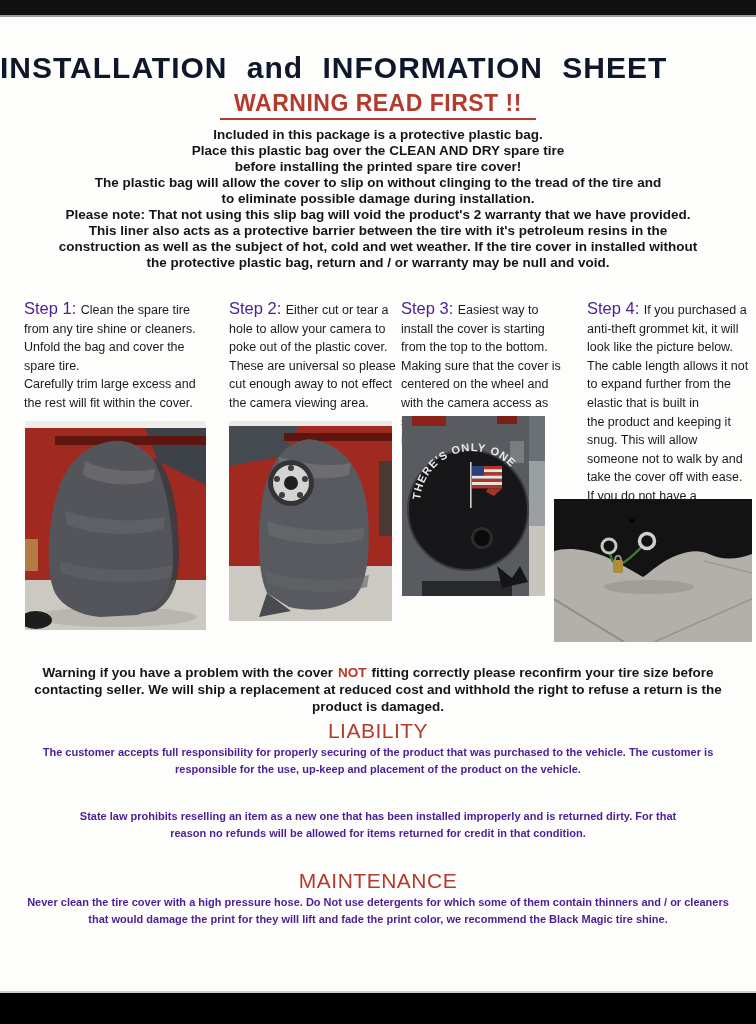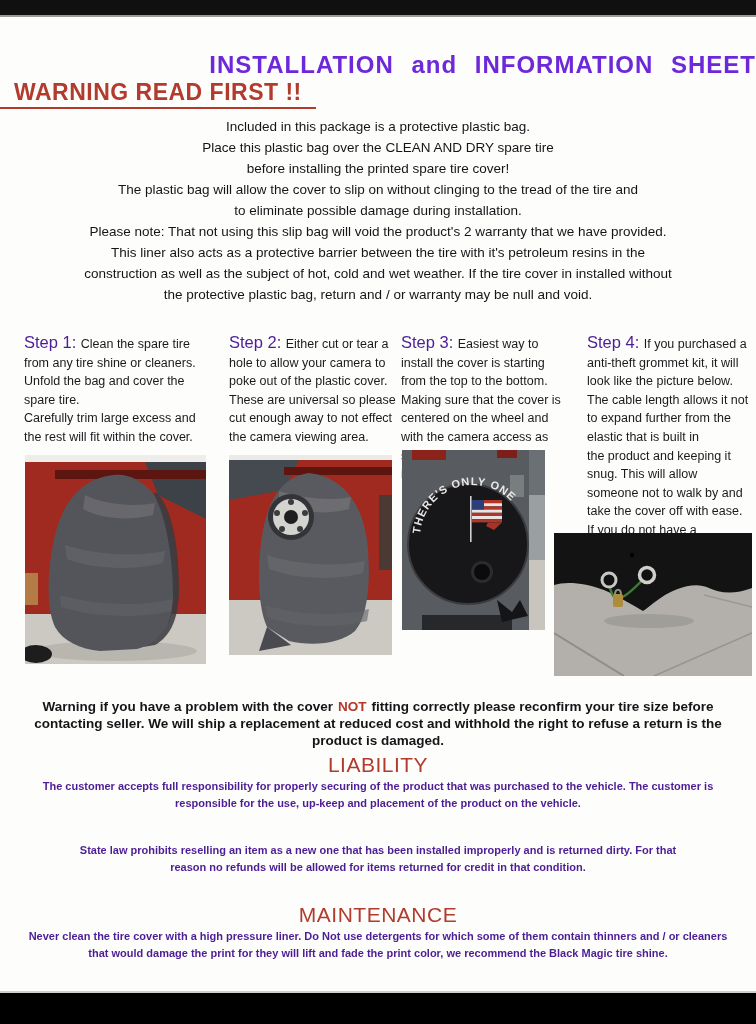--- a/index.html
+++ b/index.html
@@ -12,35 +12,35 @@
     position:relative;
   }
   .scan-bar-top{
     height:15px;background:#101010;border-bottom:2px solid #9a9a9a;
   }
   .scan-bar-bottom{
     position:absolute;left:0;bottom:0;width:756px;height:31px;
     background:#000;border-top:2px solid #cfcfcf;
   }
   .doc-title{
-    margin-top:34px;text-align:right;
-    font-size:24px;font-weight:bold;color:#6d28d9;
+    margin-top:34px;text-align:left;
+    font-size:30px;font-weight:bold;color:#0f172a;
     letter-spacing:1px;word-spacing:10px;
   }
-  .warn-head-wrap{}
+  .warn-head-wrap{text-align:center;margin-top:5px;}
   .warn-head{
     display:inline-block;
     font-size:23px;font-weight:bold;color:#b23b2e;
     letter-spacing:0.5px;
     border-bottom:2px solid #b23b2e;
     padding:0 14px 1px 14px;
   }
   .intro{
     margin-top:7px;text-align:center;
-    font-size:13.5px;font-weight:normal;line-height:21px;
+    font-size:13.5px;font-weight:bold;line-height:16px;
     white-space:pre-line;color:#151518;
   }
   .mid{position:relative;height:357px;margin-top:22px;}
   .step{position:absolute;top:6px;}
   .step-label{font-size:16.5px;color:#4c1d95;}
   .step-text{font-size:12.5px;line-height:15.6px;color:#1a1a1d;white-space:pre-line;}
   .s1{left:24px;width:188px;}
   .s2{left:229px;width:182px;}
   .s3{left:401px;width:160px;}
   .s4{left:587px;width:165px;}
@@ -210,15 +210,15 @@
 
 <div class="fit-warning">
   <span>Warning if you have a problem with the cover</span><span class="not-red">NOT</span><span>fitting correctly please reconfirm your tire size before contacting seller. We will ship a replacement at reduced cost and withhold the right to refuse a return is the product is damaged.</span>
 </div>
 
 <div class="section-head">LIABILITY</div>
 <div class="body-para">The customer accepts full responsibility for properly securing of the product that was purchased to the vehicle. The customer is responsible for the use, up-keep and placement of the product on the vehicle.</div>
 <div class="body-para narrow">State law prohibits reselling an item as a new one that has been installed improperly and is returned dirty. For that reason no refunds will be allowed for items returned for credit in that condition.</div>
 
 <div class="section-head maint-head">MAINTENANCE</div>
-<div class="body-para">Never clean the tire cover with a high pressure liner. Do Not use detergents for which some of them contain thinners and / or cleaners that would damage the print for they will lift and fade the print color, we recommend the Black Magic tire shine.</div>
+<div class="body-para">Never clean the tire cover with a high pressure hose. Do Not use detergents for which some of them contain thinners and / or cleaners that would damage the print for they will lift and fade the print color, we recommend the Black Magic tire shine.</div>
 
 <div class="scan-bar-bottom"></div>
 
 </body></html>

